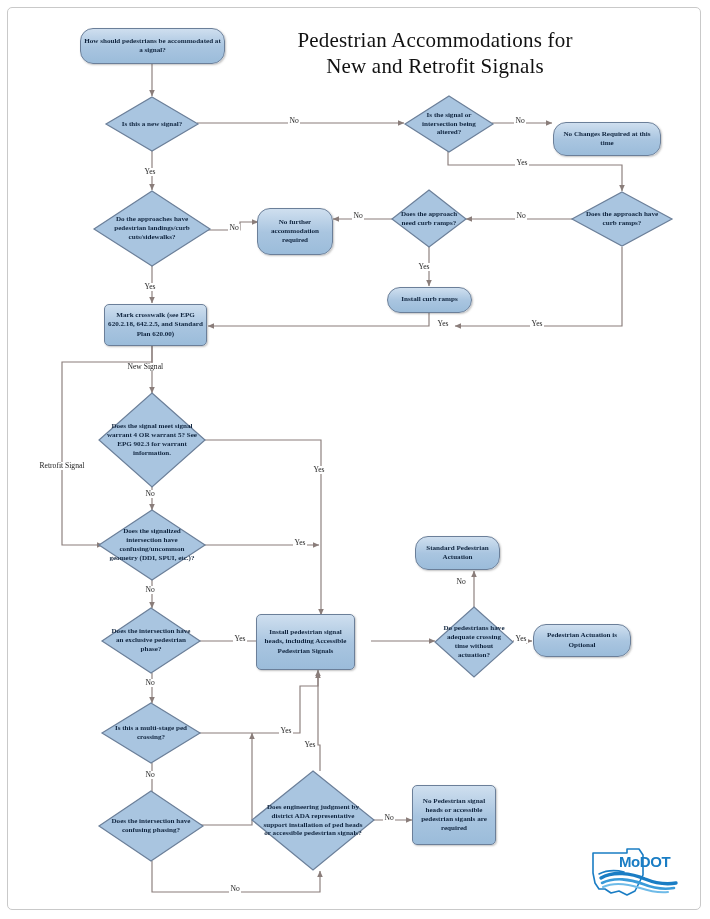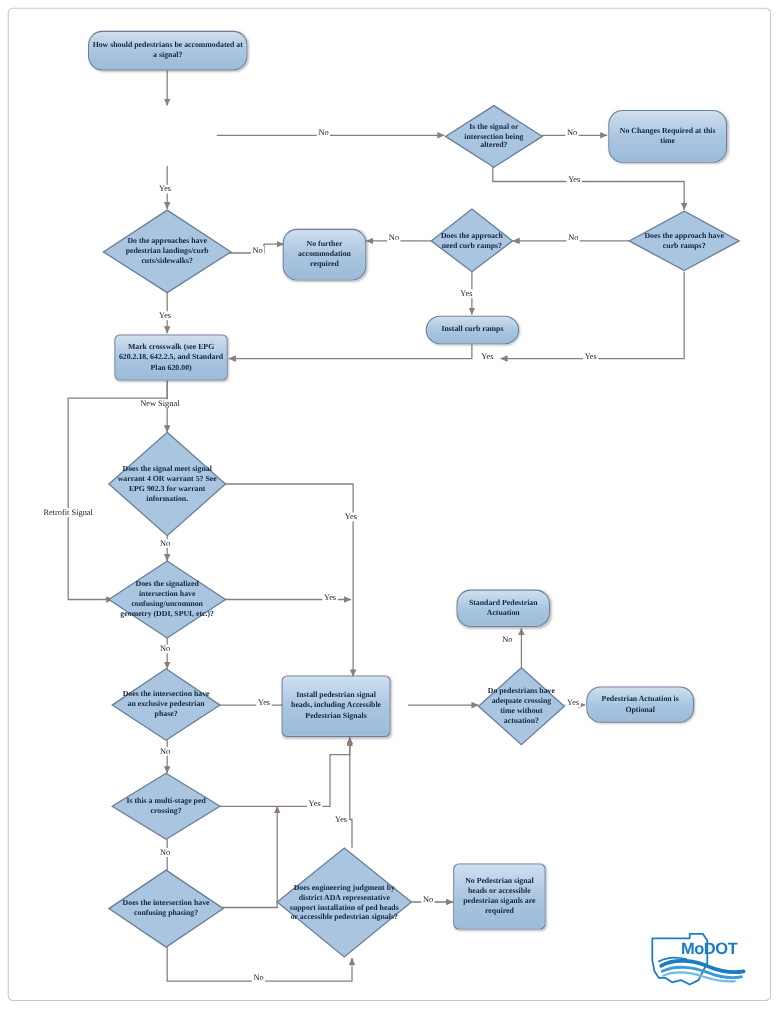--- a/index.html
+++ b/index.html
@@ -180,34 +180,44 @@
       <path d="M373,820 L412,820"></path>
 
       <path d="M371,641 L435,641"></path>
 
       <path d="M474,607 L474,571"></path>
 
       <path d="M513,641 L532,641"></path>
     </g>
   </svg>
 
+  <div class="title">
+    <div>Pedestrian Accommodations for</div>
+    <div>New and Retrofit Signals</div>
+  </div>
 
   <div class="node rounded" style="left:80px; top:28px; width:145px; height:36px;">
     <span class="txt">How should pedestrians be accommodated at a signal?</span>
   </div>
 
+  <div class="diamond-wrap" style="left:105px; top:96px; width:94px; height:56px;">
+    <svg width="94" height="56" viewBox="0 0 94 56">
+        <polygon points="47,1 93,28 47,55 1,28" fill="#a9c5e0" stroke="#6b7f99" stroke-width="1.2"></polygon>
+      </svg>
+    <div class="dtext">Is this a new signal?</div>
+  </div>
 
   <div class="diamond-wrap" style="left:404px; top:95px; width:90px; height:58px;">
     <svg width="90" height="58" viewBox="0 0 90 58">
         <polygon points="45,1 89,29 45,57 1,29" fill="#a9c5e0" stroke="#6b7f99" stroke-width="1.2"></polygon>
       </svg>
     <div class="dtext">Is the signal or intersection being altered?</div>
   </div>
 
-  <div class="node rounded" style="left:553px; top:100px; width:108px; height:48px;">
+  <div class="node rounded" style="left:553px; top:122px; width:108px; height:34px;">
     <span class="txt">No Changes Required at this time</span>
   </div>
 
   <div class="diamond-wrap" style="left:571px; top:191px; width:102px; height:56px;">
     <svg width="102" height="56" viewBox="0 0 102 56">
         <polygon points="51,1 101,28 51,55 1,28" fill="#a9c5e0" stroke="#6b7f99" stroke-width="1.2"></polygon>
       </svg>
     <div class="dtext">Does the approach have curb ramps?</div>
   </div>
 

